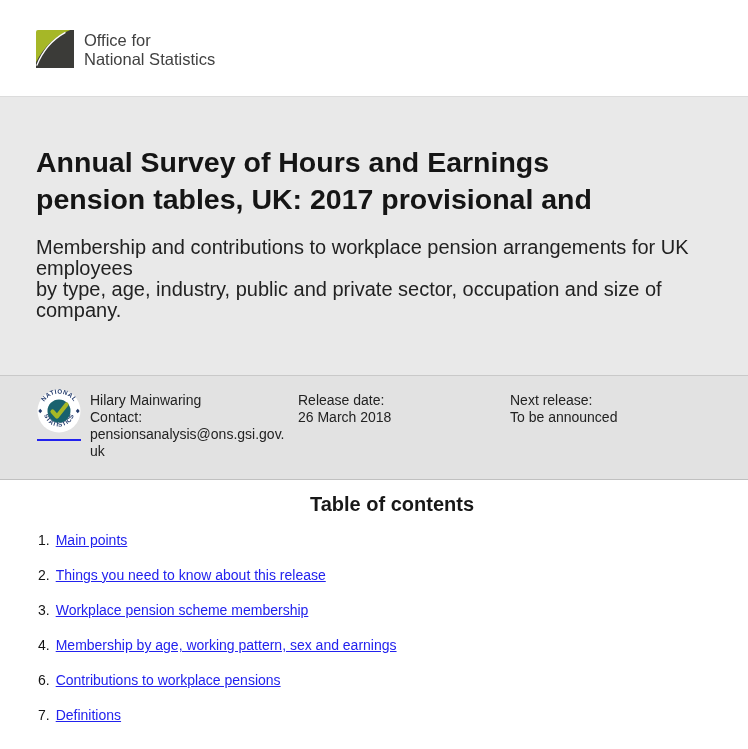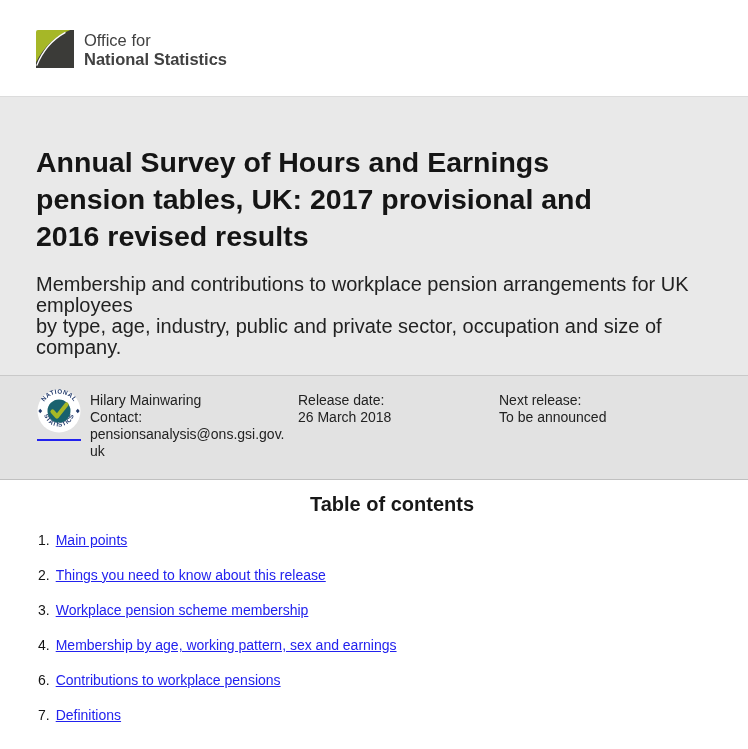--- a/index.html
+++ b/index.html
@@ -9,21 +9,21 @@
     position:relative;
   }
 
   
   .site-header {
     height:96px; background:#ffffff; box-sizing:border-box;
     display:flex; align-items:flex-start; padding:30px 0 0 36px;border-radius:15px;
   }
   .ons-logo { width:38px; height:38px; display:block; }
   .org-name { margin-left:10px; margin-top:1px; font-size:16.5px; line-height:18.5px; color:#414141; }
-  .org-name .bold { font-weight:bold; }
+  .org-name .bold { font-weight:normal; }
 
   
   .masthead {
     background:#e9e9e9; border-top:1px solid #dcdcdc;
     box-sizing:border-box; height:279px; padding:26px 38px 0 36px;
   }
   .doc-type { font-size:15px; color:#262626; }
   .page-title {
     margin:21px 0 0 0; font-size:28.5px; line-height:37px;
     font-weight:bold; color:#151515;
@@ -34,21 +34,21 @@
   .meta-band {
     background:#e2e2e2; border-top:1px solid #c9c9c9; border-bottom:1px solid #c0c0c0;
     box-sizing:border-box; height:105px; padding:13px 0 0 37px;
     display:flex; font-size:14px; line-height:17px; color:#222222;
   }
   .badge-wrap { width:44px; margin-right:9px; }
   .badge-underline { height:2px; width:44px; background:#2222ee; margin-top:2px; }
   .meta-col { padding-top:3px; }
   .meta-col.contact { width:198px; }
   .meta-col.release { width:194px; margin-left:10px; }
-  .meta-col.next { margin-left:7px; }
+  .meta-col.next { margin-left:18px; }
   .email { word-break:break-all; }
 
   
   .toc { padding-left:36px; }
   .toc-heading { width:712px; text-align:center; font-size:20px; font-weight:bold; margin:13px 0 0 0; color:#181818; }
   .toc-list { list-style:none; margin:16px 0 0 0; padding:0 0 0 2px; font-size:14px; }
   .toc-list li { height:17px; line-height:17px; margin-bottom:18px; white-space:nowrap; }
   .toc-num { color:#141414; margin-right:6px; }
   .toc-link { color:#2222ee; text-decoration:underline; cursor:pointer; }
 </style>
@@ -66,21 +66,20 @@
   <div class="org-name">
     <div>Office for</div>
     <div class="bold">National Statistics</div>
   </div>
 </header>
 
 <section class="masthead">
   <h1 class="page-title">
     <div>Annual Survey of Hours and Earnings</div>
     <div>pension tables, UK: 2017 provisional and</div>
-    <div>2016 revised results</div>
   </h1>
   <p class="page-description">
     <span>Membership and contributions to workplace pension arrangements for UK employees</span><br>
     <span>by type, age, industry, public and private sector, occupation and size of company.</span>
   </p>
 </section>
 
 <section class="meta-band">
   <div class="badge-wrap">
     <span>

